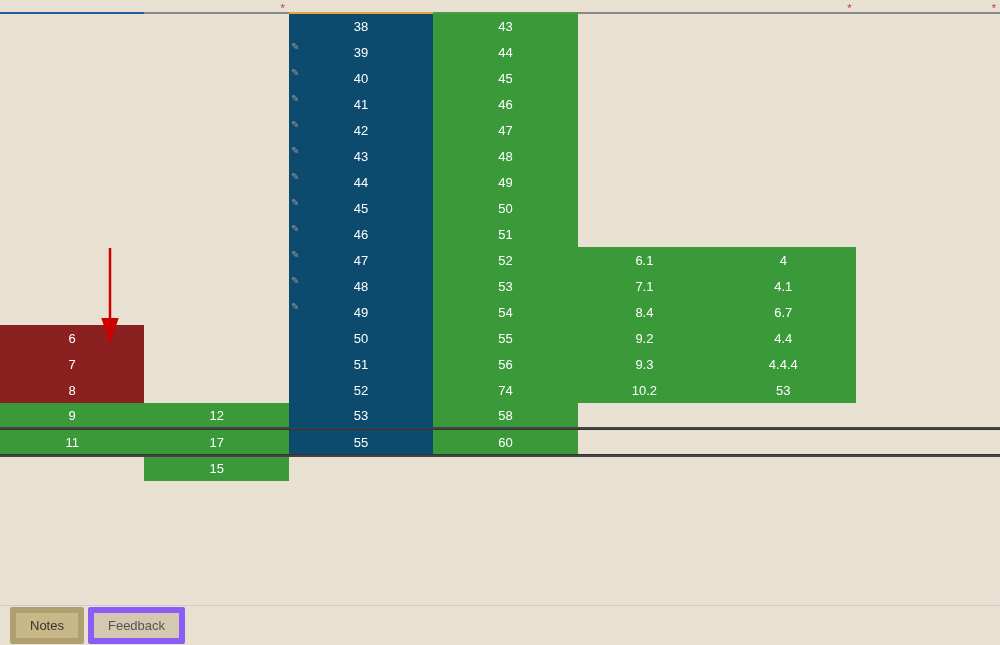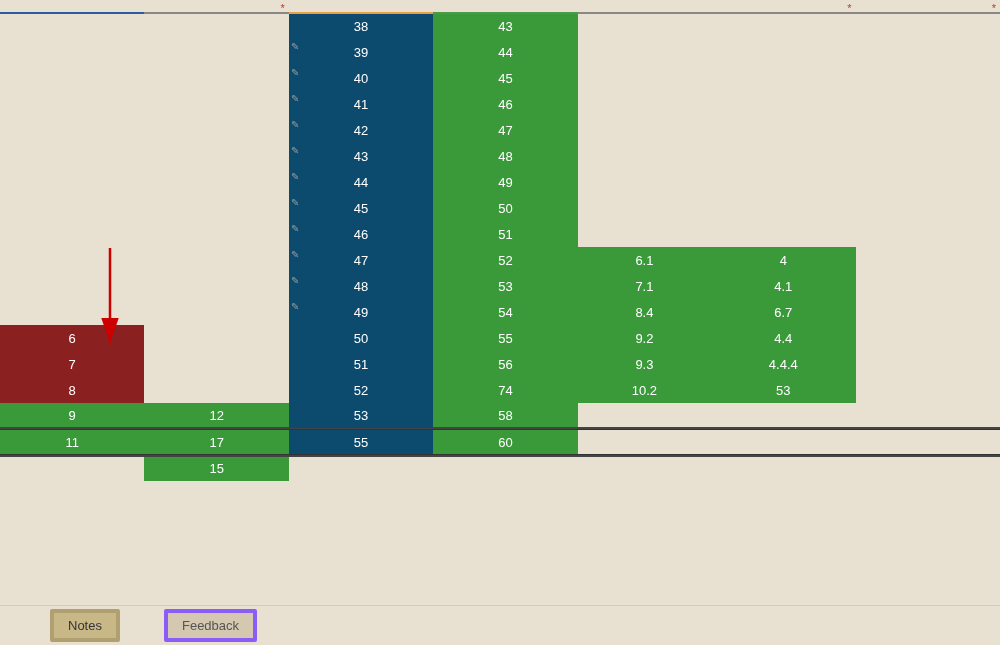--- a/index.html
+++ b/index.html
@@ -105,27 +105,26 @@
       align-items: center;
       background: #e8e0d0;
       border-top: 1px solid #ccc;
       padding: 8px 10px;
       height: 40px;
       gap: 4px;
     }
 
     .footer-tab {
       padding: 5px 14px;
-      border: 4px solid #8b5cf6;
+      border: 6px solid #8b5cf6;
       background: #d4c8b0;
       color: #555;
       font-size: 13px;
       cursor: pointer;
       border-radius: 2px;
-      margin-left: 40px;
     }
 
     .footer-tab.active {
       background: #c8b888;
       color: #333;
       border-color: #b0a070;
     }
 
     .table-container {
       position: relative;

